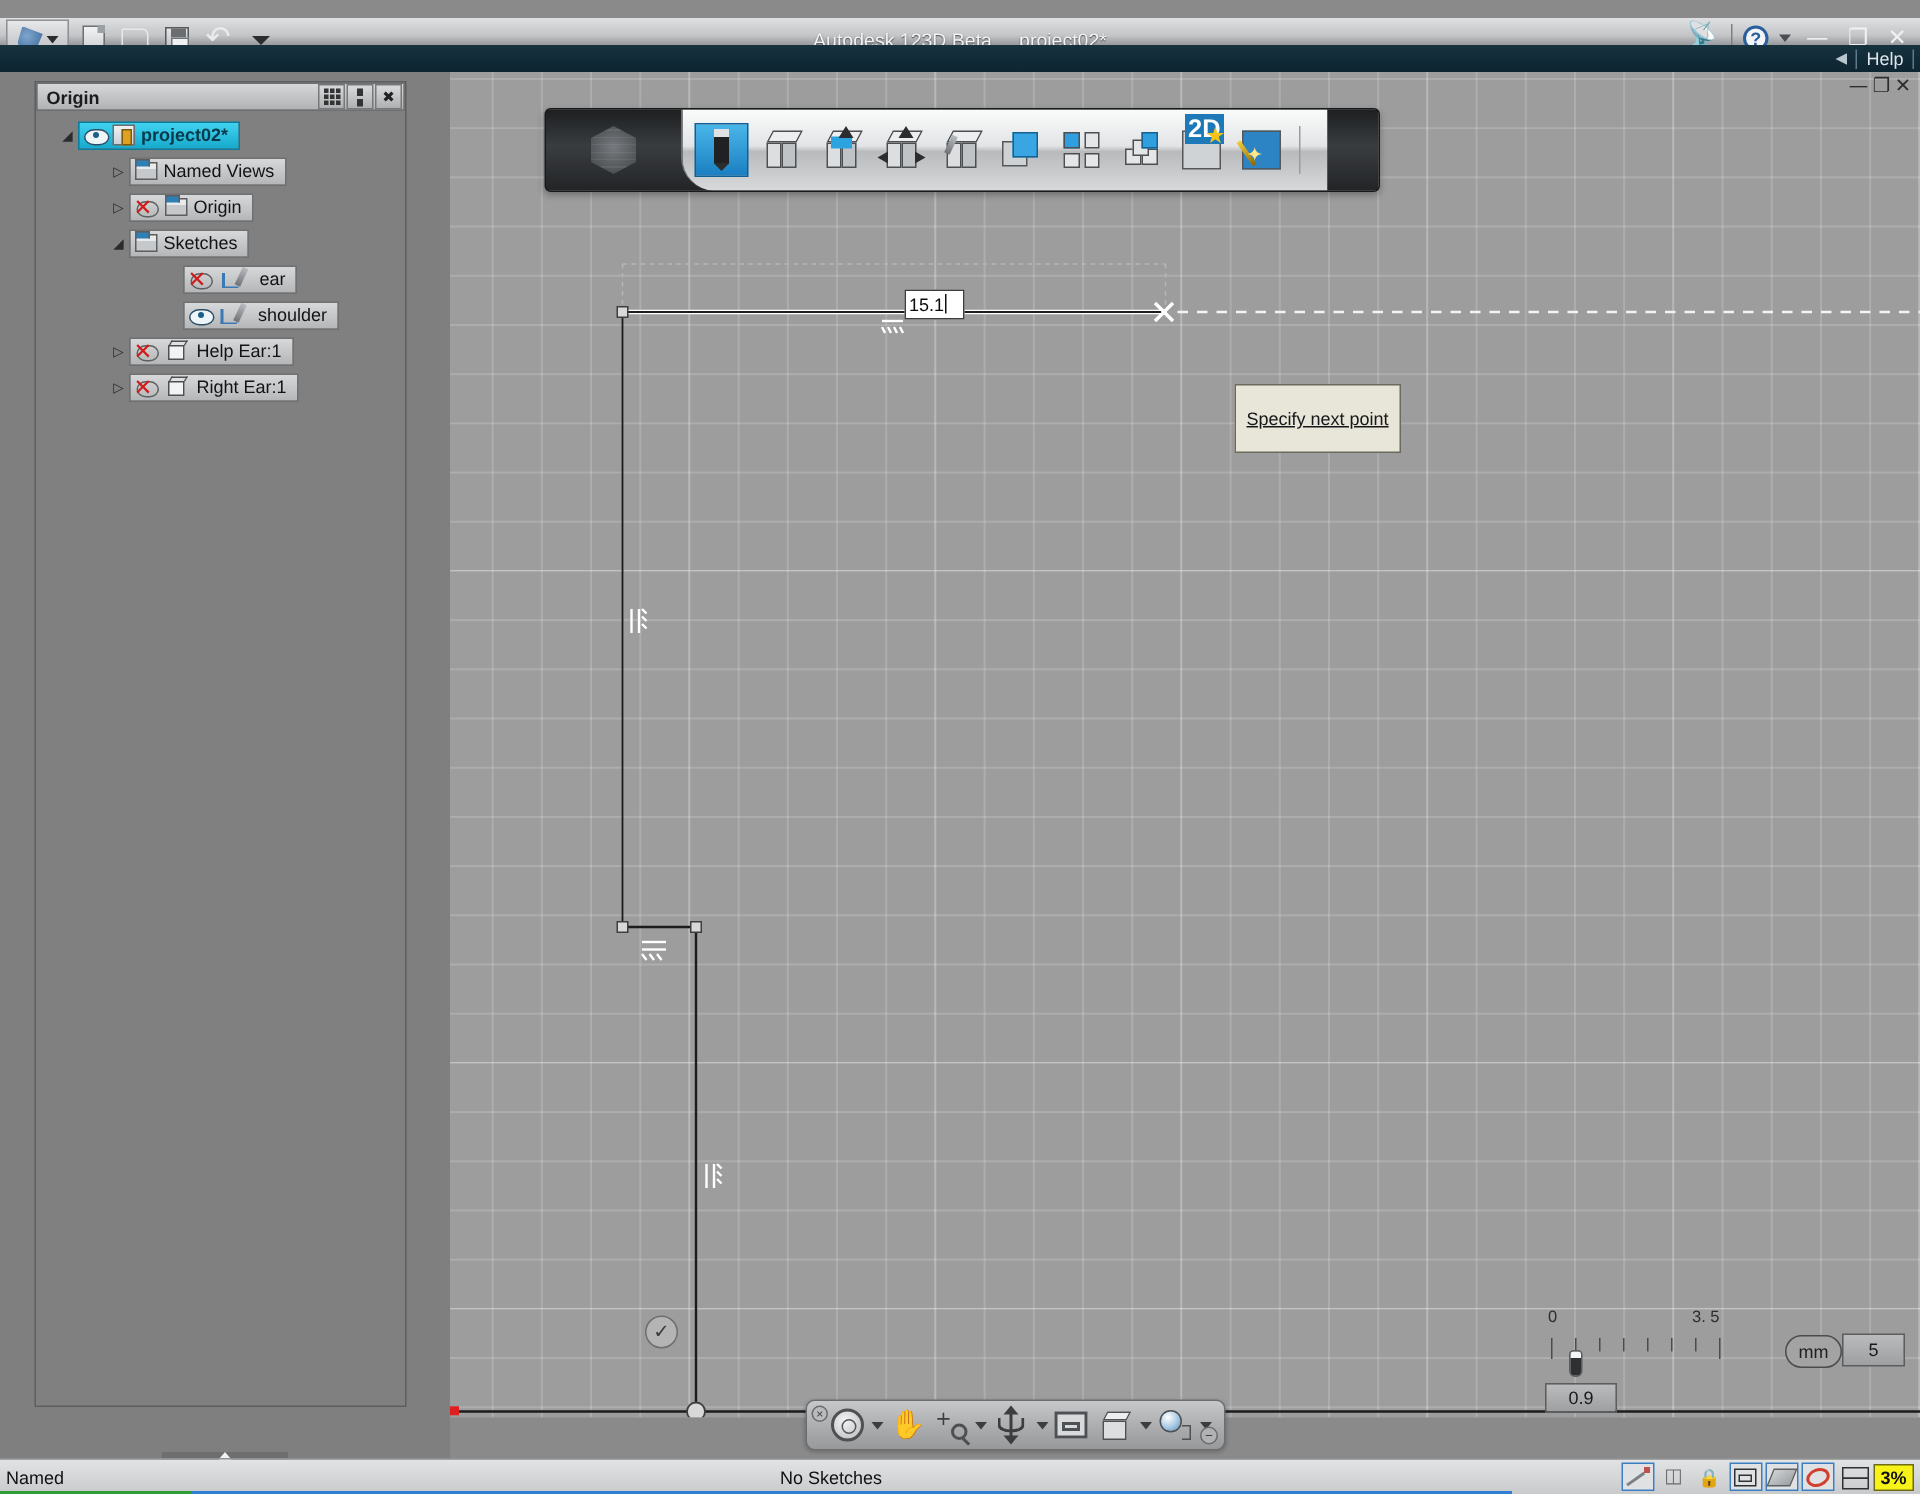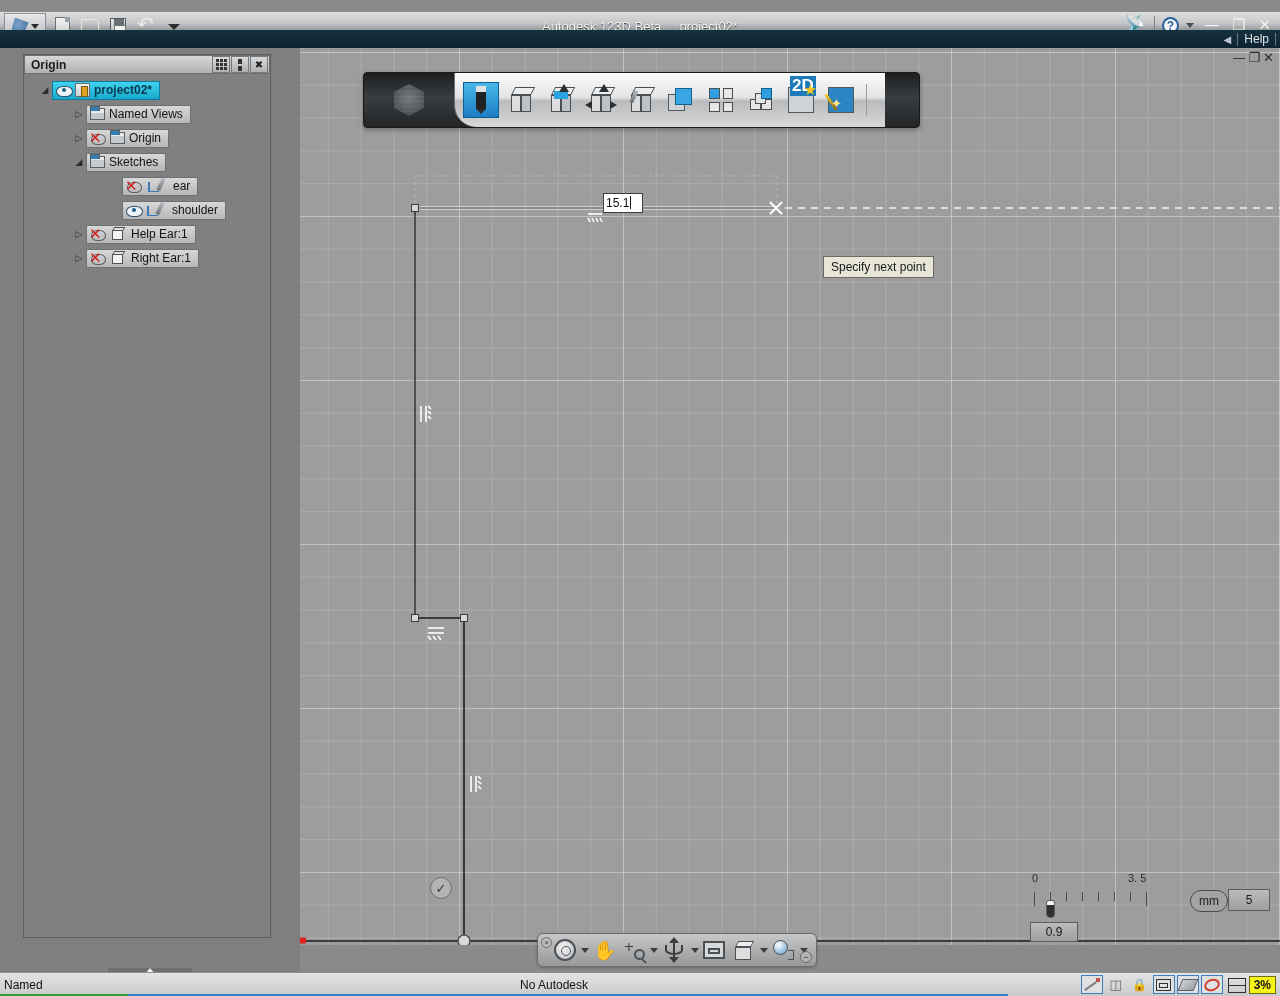--- a/index.html
+++ b/index.html
@@ -202,22 +202,23 @@
   .inputbox {
     position: absolute; left: 603px; top: 193px; width: 40px; height: 20px;
     background: #ffffff; border: 1px solid #3b3d3f;
     font-size: 12px; color: #0b0c0d; padding: 0 2px; line-height: 18px;
     font-family: "Liberation Sans", sans-serif;
   }
   .caret-bar { display:inline-block; width:1px; height:13px; background:#111; vertical-align:-2px; margin-left:1px; }
   .tooltip {
     position: absolute; left: 823px; top: 256px;
     background: #e8e6d8; border: 1px solid #6b6a5e;
-    font-size: 12px; color: #16171a; padding: 3px 7px;
+    font-size: 12px; color: #16171a; padding: 15px 7px;
     font-family: "Liberation Sans", sans-serif;
+    text-decoration: underline;
   }
   .checkcircle {
     position: absolute; left: 430px; top: 877px; width: 22px; height: 22px;
     border-radius: 50%; background: #b4b4b4; border: 1px solid #6e6e6e;
     display: flex; align-items: center; justify-content: center;
     font-size: 13px; color: #3a3a3a; font-family: "DejaVu Sans", sans-serif;
   }
 
   
   .navtb {
@@ -707,21 +708,21 @@
     <div class="slider"></div>
     <div class="pill">mm</div>
     <div class="numbox val10">5</div>
     <div class="numbox val05">0.9</div>
   </div>
 
   <div class="statusbar">
     <div class="sb-line-green"></div>
     <div class="sb-line-blue"></div>
     <span class="sb-ready">Named</span>
-    <span class="sb-sel">No Autodesk</span>
+    <span class="sb-sel">No Sketches</span>
     <div class="sb-right">
       <div class="sb-ic framed">
           <div class="si-pen"></div>
         </div>
       <div class="sb-ic">
           <span class="si-dims">◫</span>
         </div>
       <div class="sb-ic">
           <span class="si-lock">🔒</span>
         </div>

